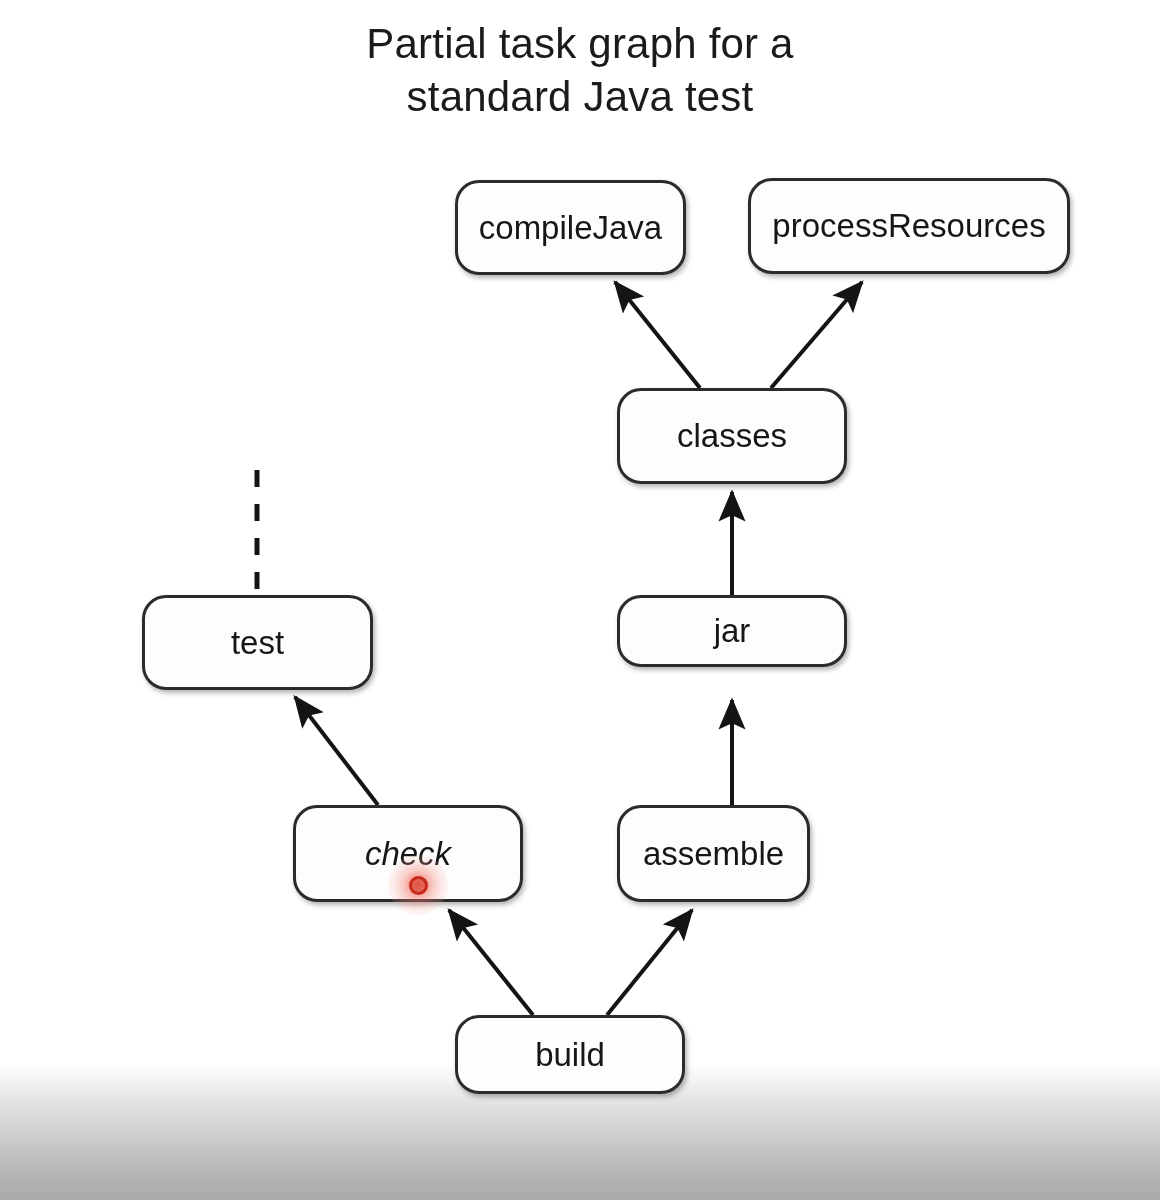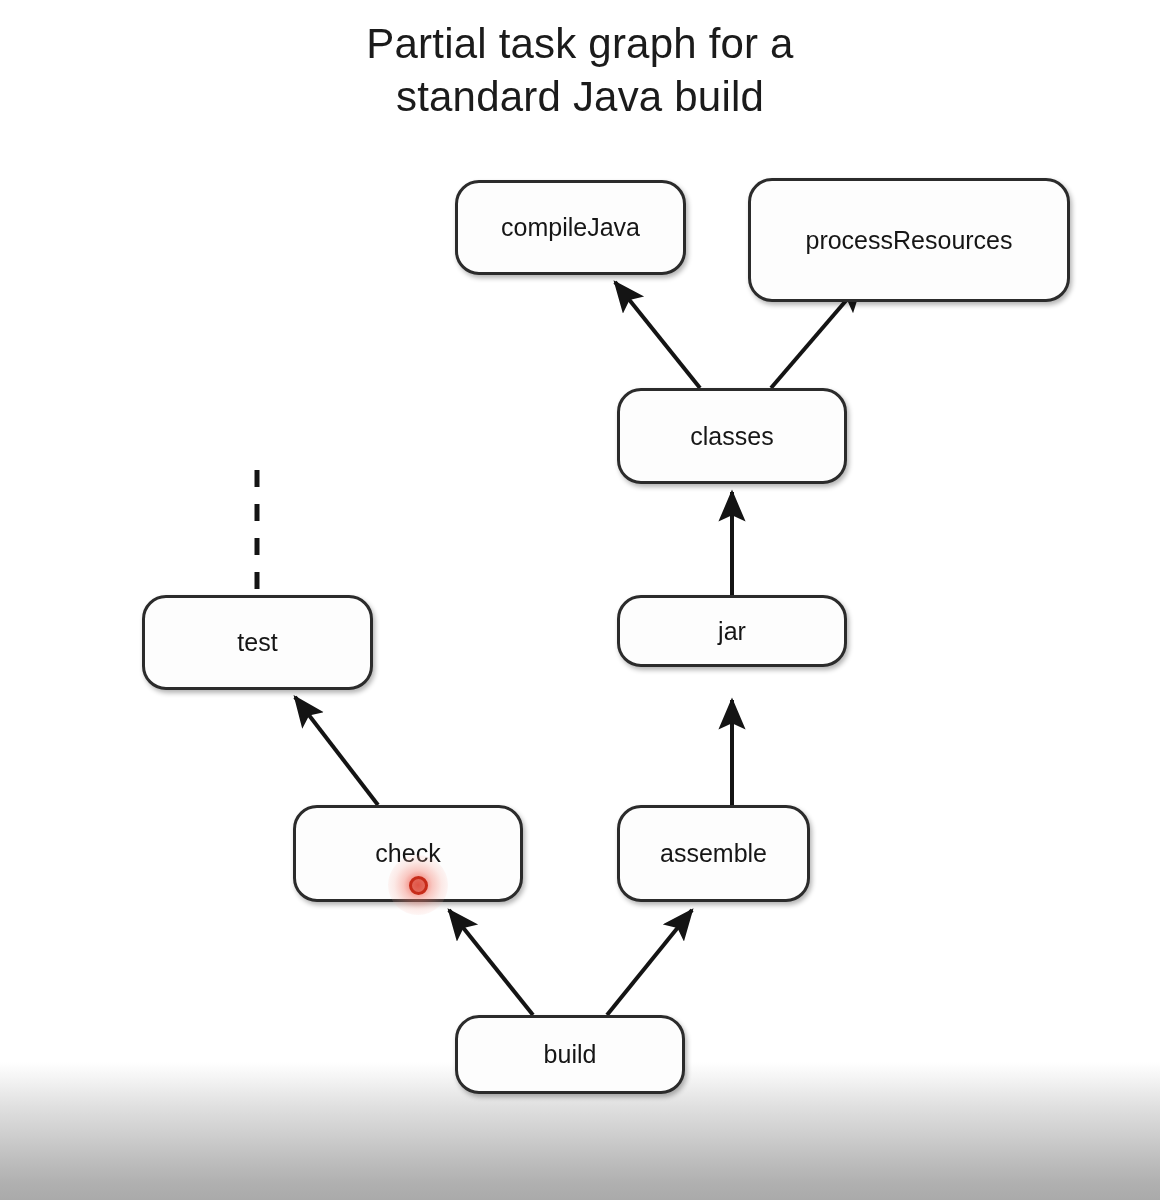--- a/index.html
+++ b/index.html
@@ -62,21 +62,21 @@
 
   .node {
     position: absolute;
     box-sizing: border-box;
     background: #fdfdfd;
     border: 3px solid #2b2b2b;
     border-radius: 24px;
     display: flex;
     align-items: center;
     justify-content: center;
-    font-size: 25px;
+    font-size: 33px;
     color: #161616;
     box-shadow: 2px 3px 5px rgba(0,0,0,0.30);
     z-index: 4;
     user-select: none;
   }
   .node-label {
     pointer-events: none;
     white-space: nowrap;
   }
 
@@ -107,21 +107,21 @@
     background: rgba(214,70,52,0.55);
   }
 </style>
 </head>
 <body>
 
 <div id="screen">
 
   <div id="title">
     <span class="tline">Partial task graph for a</span>
-    <span class="tline">standard Java build</span>
+    <span class="tline">standard Java test</span>
   </div>
 
   <svg id="graph-svg" viewBox="0 0 1160 1200" preserveAspectRatio="none">
     <defs>
       <marker id="arrowhead" markerWidth="9" markerHeight="9" refX="7.4" refY="3.4" orient="auto" markerUnits="strokeWidth">
         <path d="M 0 0 L 8 3.4 L 0 6.8 L 1.6 3.4 z" fill="#141414"></path>
       </marker>
     </defs>
     <g id="edges-group">
         <line x1="700" y1="388" x2="615" y2="282" stroke="#141414" stroke-width="4" stroke-linecap="butt" marker-end="url(#arrowhead)"></line>
@@ -131,33 +131,33 @@
         <line x1="378" y1="805" x2="295" y2="697" stroke="#141414" stroke-width="4" stroke-linecap="butt" marker-end="url(#arrowhead)"></line>
         <line x1="533" y1="1015" x2="449" y2="910" stroke="#141414" stroke-width="4" stroke-linecap="butt" marker-end="url(#arrowhead)"></line>
         <line x1="607" y1="1015" x2="692" y2="910" stroke="#141414" stroke-width="4" stroke-linecap="butt" marker-end="url(#arrowhead)"></line>
         <line x1="257" y1="470" x2="257" y2="594" stroke="#141414" stroke-width="5" stroke-linecap="butt" stroke-dasharray="17 17"></line>
       </g>
   </svg>
 
   <div class="node" style="left: 455px; top: 180px; width: 231px; height: 95px;">
     <span class="node-label">compileJava</span>
   </div>
-  <div class="node" style="left: 748px; top: 178px; width: 322px; height: 124px;">
+  <div class="node" style="left: 748px; top: 178px; width: 322px; height: 96px;">
     <span class="node-label">processResources</span>
   </div>
   <div class="node" style="left: 617px; top: 388px; width: 230px; height: 96px;">
     <span class="node-label">classes</span>
   </div>
   <div class="node" style="left: 142px; top: 595px; width: 231px; height: 95px;">
     <span class="node-label">test</span>
   </div>
   <div class="node" style="left: 617px; top: 595px; width: 230px; height: 72px;">
     <span class="node-label">jar</span>
   </div>
-  <div class="node" style="left: 293px; top: 805px; width: 230px; height: 97px;">
+  <div class="node" style="left: 293px; top: 805px; width: 230px; height: 97px; font-style: italic;">
     <span class="node-label">check</span>
   </div>
   <div class="node" style="left: 617px; top: 805px; width: 193px; height: 97px;">
     <span class="node-label">assemble</span>
   </div>
   <div class="node" style="left: 455px; top: 1015px; width: 230px; height: 79px;">
     <span class="node-label">build</span>
   </div>
 
   <div id="click-marker" style="left: 388px; top: 855px;">

